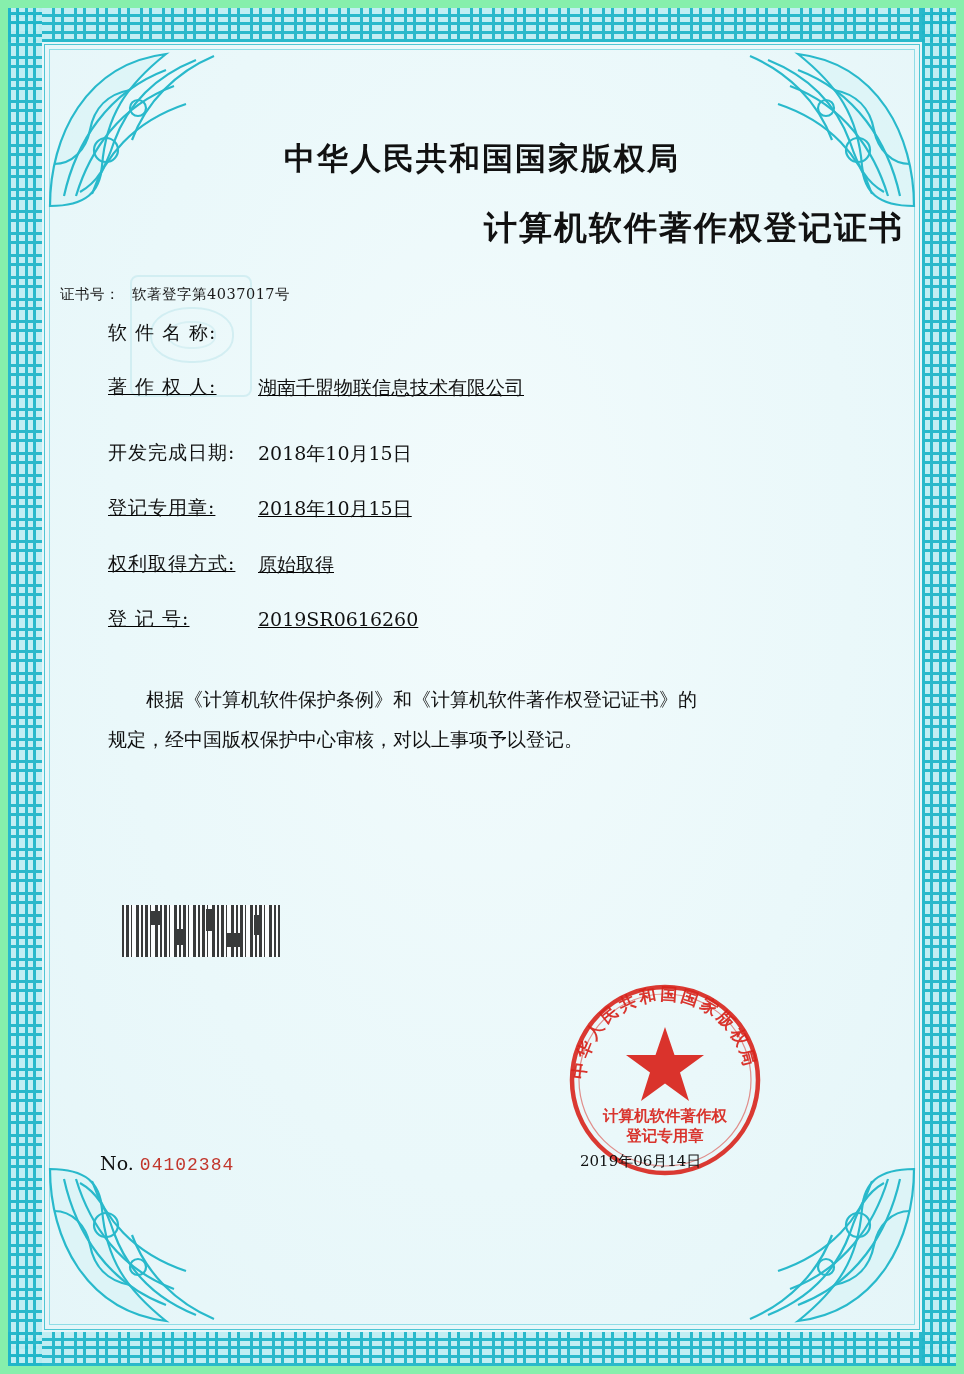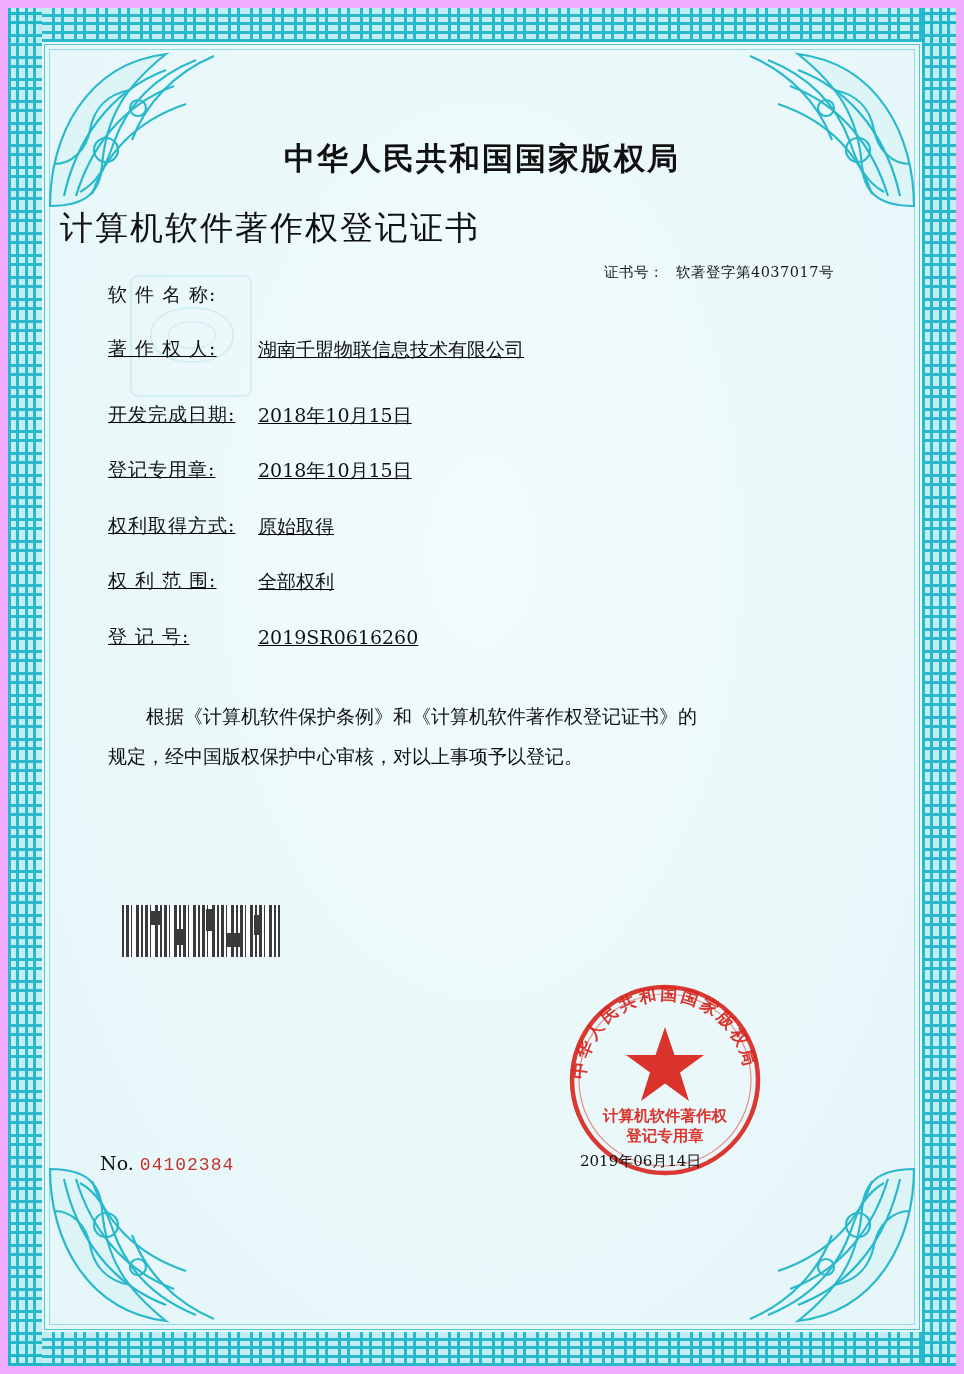--- a/index.html
+++ b/index.html
@@ -7,21 +7,21 @@
     padding: 0;
     background: #ffffff;
   }
   body {
     font-family: "Liberation Serif", serif;
   }
   .page {
     position: relative;
     width: 964px;
     height: 1374px;
-    background: #f0abfc;
+    background: #86efac;
     overflow: hidden;
   }
 
   
   .frame-outer {
     position: absolute;
     left: 8px; top: 8px;
     width: 948px; height: 1358px;
     box-sizing: border-box;
     background:
@@ -135,41 +135,41 @@
   .title1 {
     text-align: center;
     font-family: "DejaVu Serif", serif;
     font-weight: bold;
     font-size: 31px;
     letter-spacing: 2px;
     color: #111;
     margin-top: 78px;
   }
   .title2 {
-    text-align: left;
-    font-family: "DejaVu Serif", serif;
-    font-weight: normal;
+    text-align: right;
+    font-family: "DejaVu Serif", serif;
+    font-weight: bold;
     font-size: 33px;
     letter-spacing: 2px;
     color: #111;
     margin-top: 26px;
   }
   .certno {
-    margin-top: 12px;
-    text-align: right;
+    margin-top: 34px;
+    text-align: left;
     padding-right: 70px;
     font-family: "DejaVu Serif", serif;
     font-size: 14.5px;
     color: #1a1a1a;
     letter-spacing: .5px;
   }
   .certno .lbl { margin-right: 12px; }
 
   .fields {
-    margin-top: 0;
+    margin-top: 16px;
     padding-left: 48px;
   }
   .row {
     display: flex;
     align-items: flex-start;
     margin-bottom: 4px;
   }
   .row .label {
     width: 150px;
     flex: 0 0 150px;
@@ -182,21 +182,21 @@
   .row .value {
     font-family: "DejaVu Serif", serif;
     font-size: 19px;
     color: #111;
     line-height: 1.45;
   }
   .row .value .mono {
     font-family: "DejaVu Serif", serif;
     letter-spacing: .5px;
   }
-  .row.gapbig { margin-top: 38px; text-decoration: underline; }
+  .row.gapbig { margin-top: 38px; }
   .row.gap { margin-top: 28px; text-decoration: underline; }
   .row.title-row { align-items: flex-start; }
 
   .para {
     margin-top: 46px;
     padding-left: 48px;
     padding-right: 34px;
     font-family: "DejaVu Serif", serif;
     font-size: 19px;
     line-height: 2.1;
@@ -368,24 +368,20 @@
       <div class="row gap">
         <div class="label sp0">登记专用章:</div>
         <div class="value">2018年10月15日</div>
       </div>
 
       <div class="row gap">
         <div class="label sp0">权利取得方式:</div>
         <div class="value">原始取得</div>
       </div>
 
-      <div class="row gap">
-        <div class="label sp0">权 利 范 围:</div>
-        <div class="value">全部权利</div>
-      </div>
 
       <div class="row gap">
         <div class="label sp0">登 记 号:</div>
         <div class="value mono">2019SR0616260</div>
       </div>
 
     </div>
 
     <div class="para">
       <span class="indent"></span><span>根据《计算机软件保护条例》和《计算机软件著作权登记证书》的</span><br>

